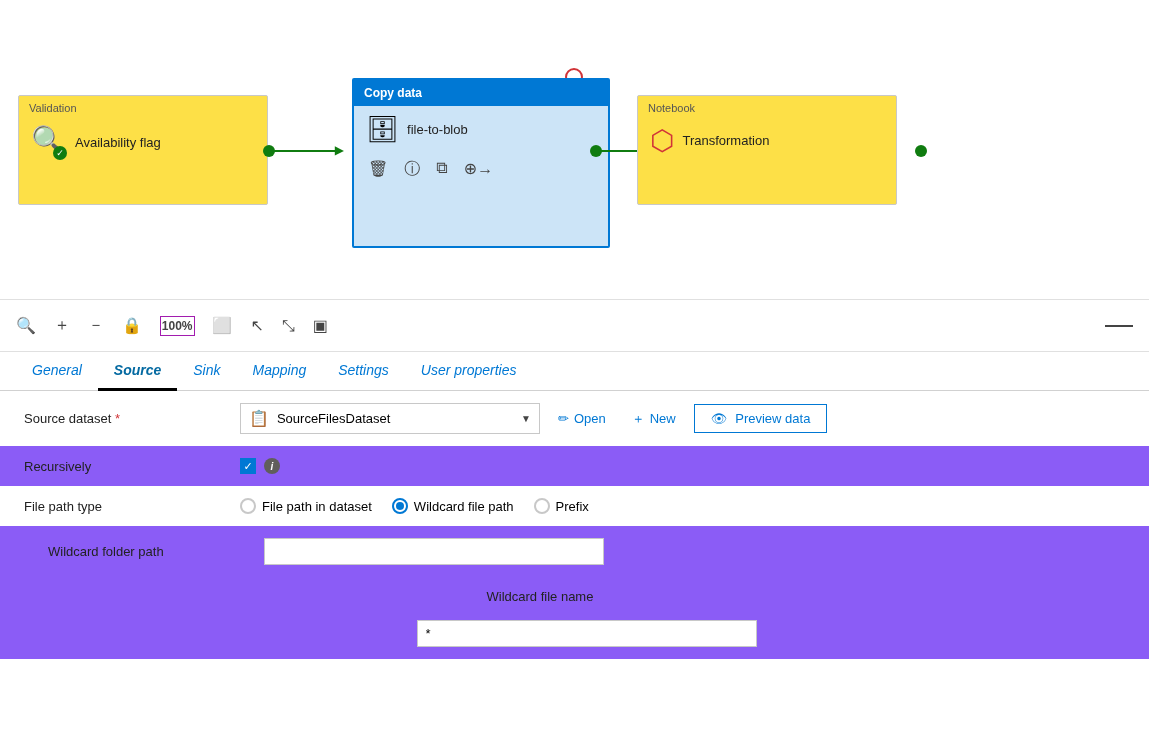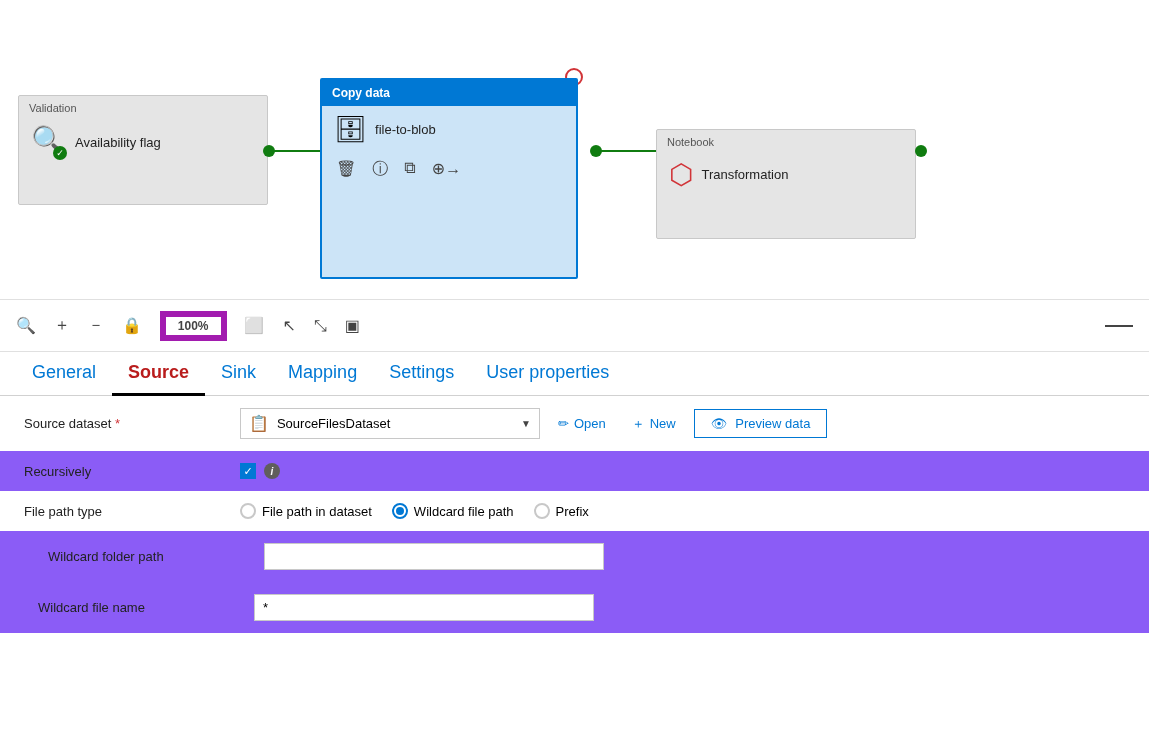--- a/index.html
+++ b/index.html
@@ -11,21 +11,21 @@
       height: 300px;
       background: #fff;
       position: relative;
       border-bottom: 1px solid #e0e0e0;
     }
 
     
     .node {
       position: absolute;
       border: 1px solid #c8c8c8;
-      background: #e5e5e5;
+      background: #fde047;
       border-radius: 2px;
     }
     .node-title {
       font-size: 11px;
       color: #555;
       padding: 6px 10px 2px;
     }
     .node-body {
       display: flex;
       align-items: center;
@@ -40,42 +40,41 @@
     
     .node-validation {
       left: 18px;
       top: 95px;
       width: 250px;
       height: 110px;
     }
 
     
     .node-copy {
-      left: 320px;
+      left: 352px;
       top: 78px;
       width: 258px;
-      height: 201px;
+      height: 170px;
       background: #cce4f7;
       border: 2px solid #0078d4;
     }
     .node-copy .node-title {
       background: #0078d4;
       color: #fff;
       padding: 6px 10px;
       font-size: 12px;
       font-weight: 600;
     }
 
     
     .node-notebook {
-      left: 656px;
+      left: 637px;
       top: 95px;
       width: 260px;
       height: 110px;
-      margin-top: 34px;
     }
 
     
     .red-circle {
       position: absolute;
       width: 18px;
       height: 18px;
       border: 2px solid #d13438;
       border-radius: 50%;
       top: 68px;
@@ -107,48 +106,49 @@
     }
     .toolbar-icon {
       font-size: 16px;
       color: #444;
       cursor: pointer;
     }
     .toolbar-zoom {
       font-size: 12px;
       font-weight: 600;
       color: #444;
-      border: 6px solid #a21caf;
-      padding: 2px 12px;
+      border: 1px solid #a21caf;
+      padding: 2px 1px;
     }
     .toolbar-divider {
       width: 28px;
       height: 2px;
       background: #444;
       margin-left: auto;
     }
 
     
     .tabs {
       display: flex;
       gap: 0;
       padding: 0 16px;
       border-bottom: 1px solid #d1d1d1;
       background: #fff;
     }
     .tab {
       padding: 10px 16px;
-      font-size: 18px;
+      font-size: 14px;
       color: #0078d4;
       cursor: pointer;
       border-bottom: 3px solid transparent;
       margin-bottom: -1px;
+      font-style: italic;
     }
     .tab.active {
-      color: #b91c1c;
+      color: #0369a1;
       font-weight: 700;
       border-bottom: 3px solid #000;
     }
 
     
     .form-area {
       background: #fff;
       padding: 0;
       overflow-y: auto;
       height: calc(738px - 300px - 52px - 42px);
@@ -470,21 +470,21 @@
     </div>
   </div>
 
   <div class="form-row shaded" style="padding-left: 48px;">
     <div class="form-label">Wildcard folder path</div>
     <div class="form-controls">
       <input type="text" class="text-input" value="" style="">
     </div>
   </div>
 
-  <div class="form-row shaded" style="padding-left: 38px;">
+  <div class="form-row shaded" style="padding-left: 48px; flex-direction: column;">
     <div class="form-label">Wildcard file name</div>
     <div class="form-controls">
       <input type="text" class="text-input" value="*" style="">
     </div>
   </div>
 
 
 </div>
 
 </body></html>

